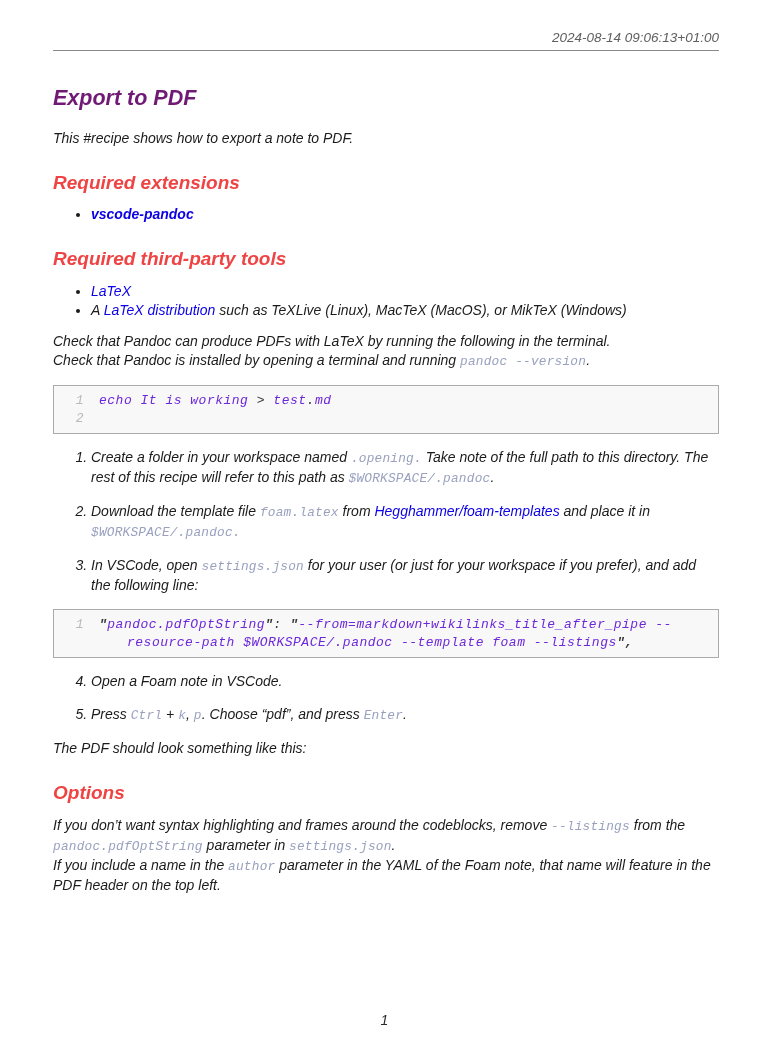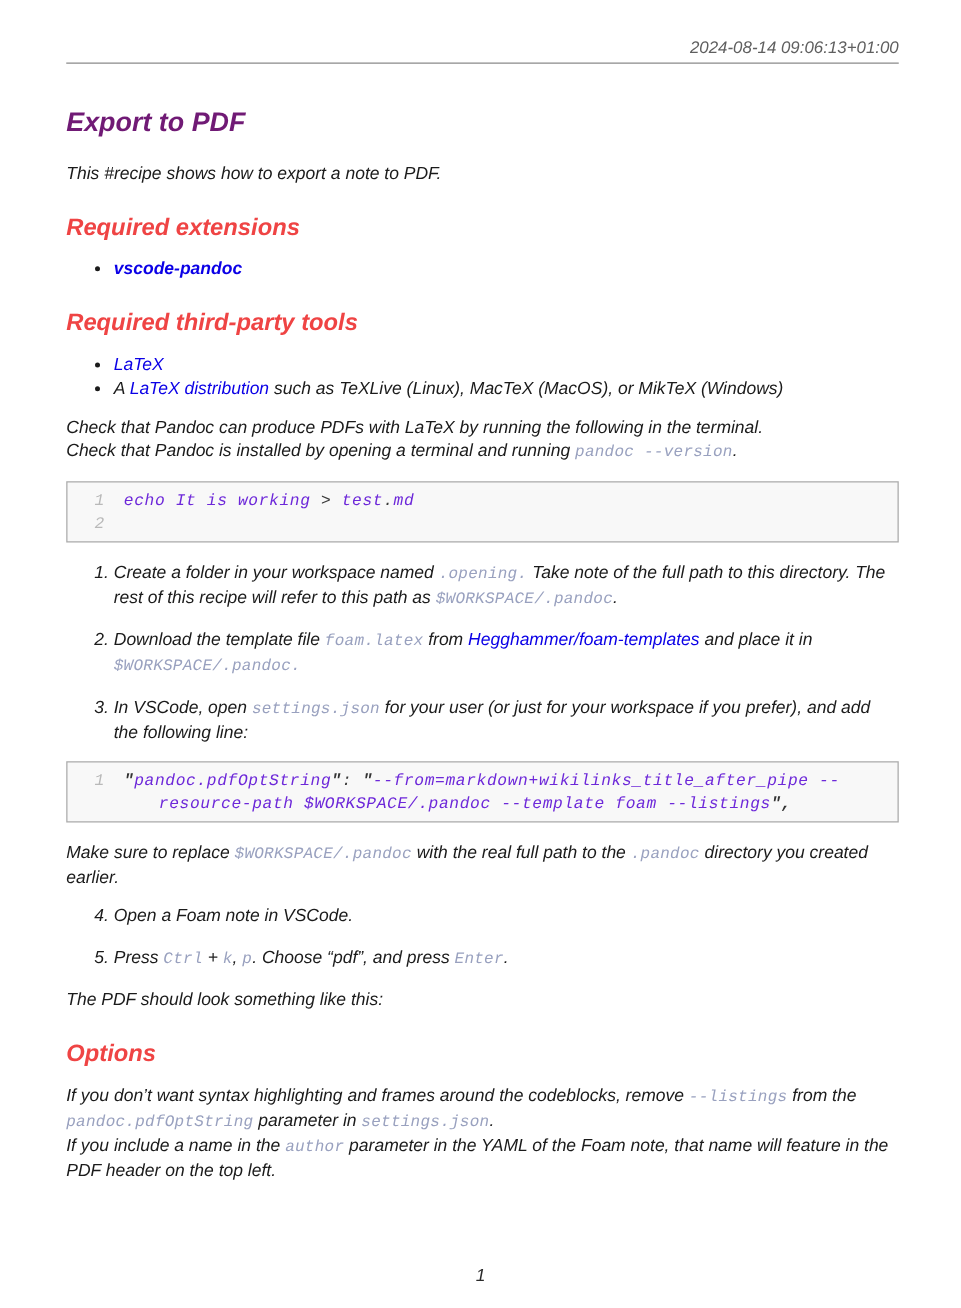--- a/index.html
+++ b/index.html
@@ -97,21 +97,20 @@
         <div class="code-line">
           <span class="lineno">1</span>
           <div class="codetext"><span class="rcb">"</span><span class="rcc">pandoc.pdfOptString</span><span class="rcb">"</span><span class="rck">: </span><span class="rcb">"</span><span class="rcc">--from=markdown+wikilinks_title_after_pipe --</span></div>
         </div>
         <div class="code-line indent">
           <span class="lineno"></span>
           <div class="codetext"><span class="rcc">resource-path $WORKSPACE/.pandoc --template foam --listings</span><span class="rcb">",</span></div>
         </div>
       </div>
 
-    <div class="para"><span class="rt">Make sure to replace </span><span class="ric">$WORKSPACE/.pandoc</span><span class="rt"> with the real full path to the </span><span class="ric">.pandoc</span><span class="rt"> directory you created earlier.</span></div>
 
     <ol class="nlist" start="4">
         <li><span class="rt">Open a Foam note in VSCode.</span></li>
         <li><span class="rt">Press </span><span class="ric">Ctrl</span><span class="rt"> + </span><span class="ric">k</span><span class="rt">, </span><span class="ric">p</span><span class="rt">. Choose “pdf”, and press </span><span class="ric">Enter</span><span class="rt">.</span></li>
       </ol>
 
     <p class="para"><span class="rt">The PDF should look something like this:</span></p>
 
     <h2>Options</h2>
     <div class="para">

